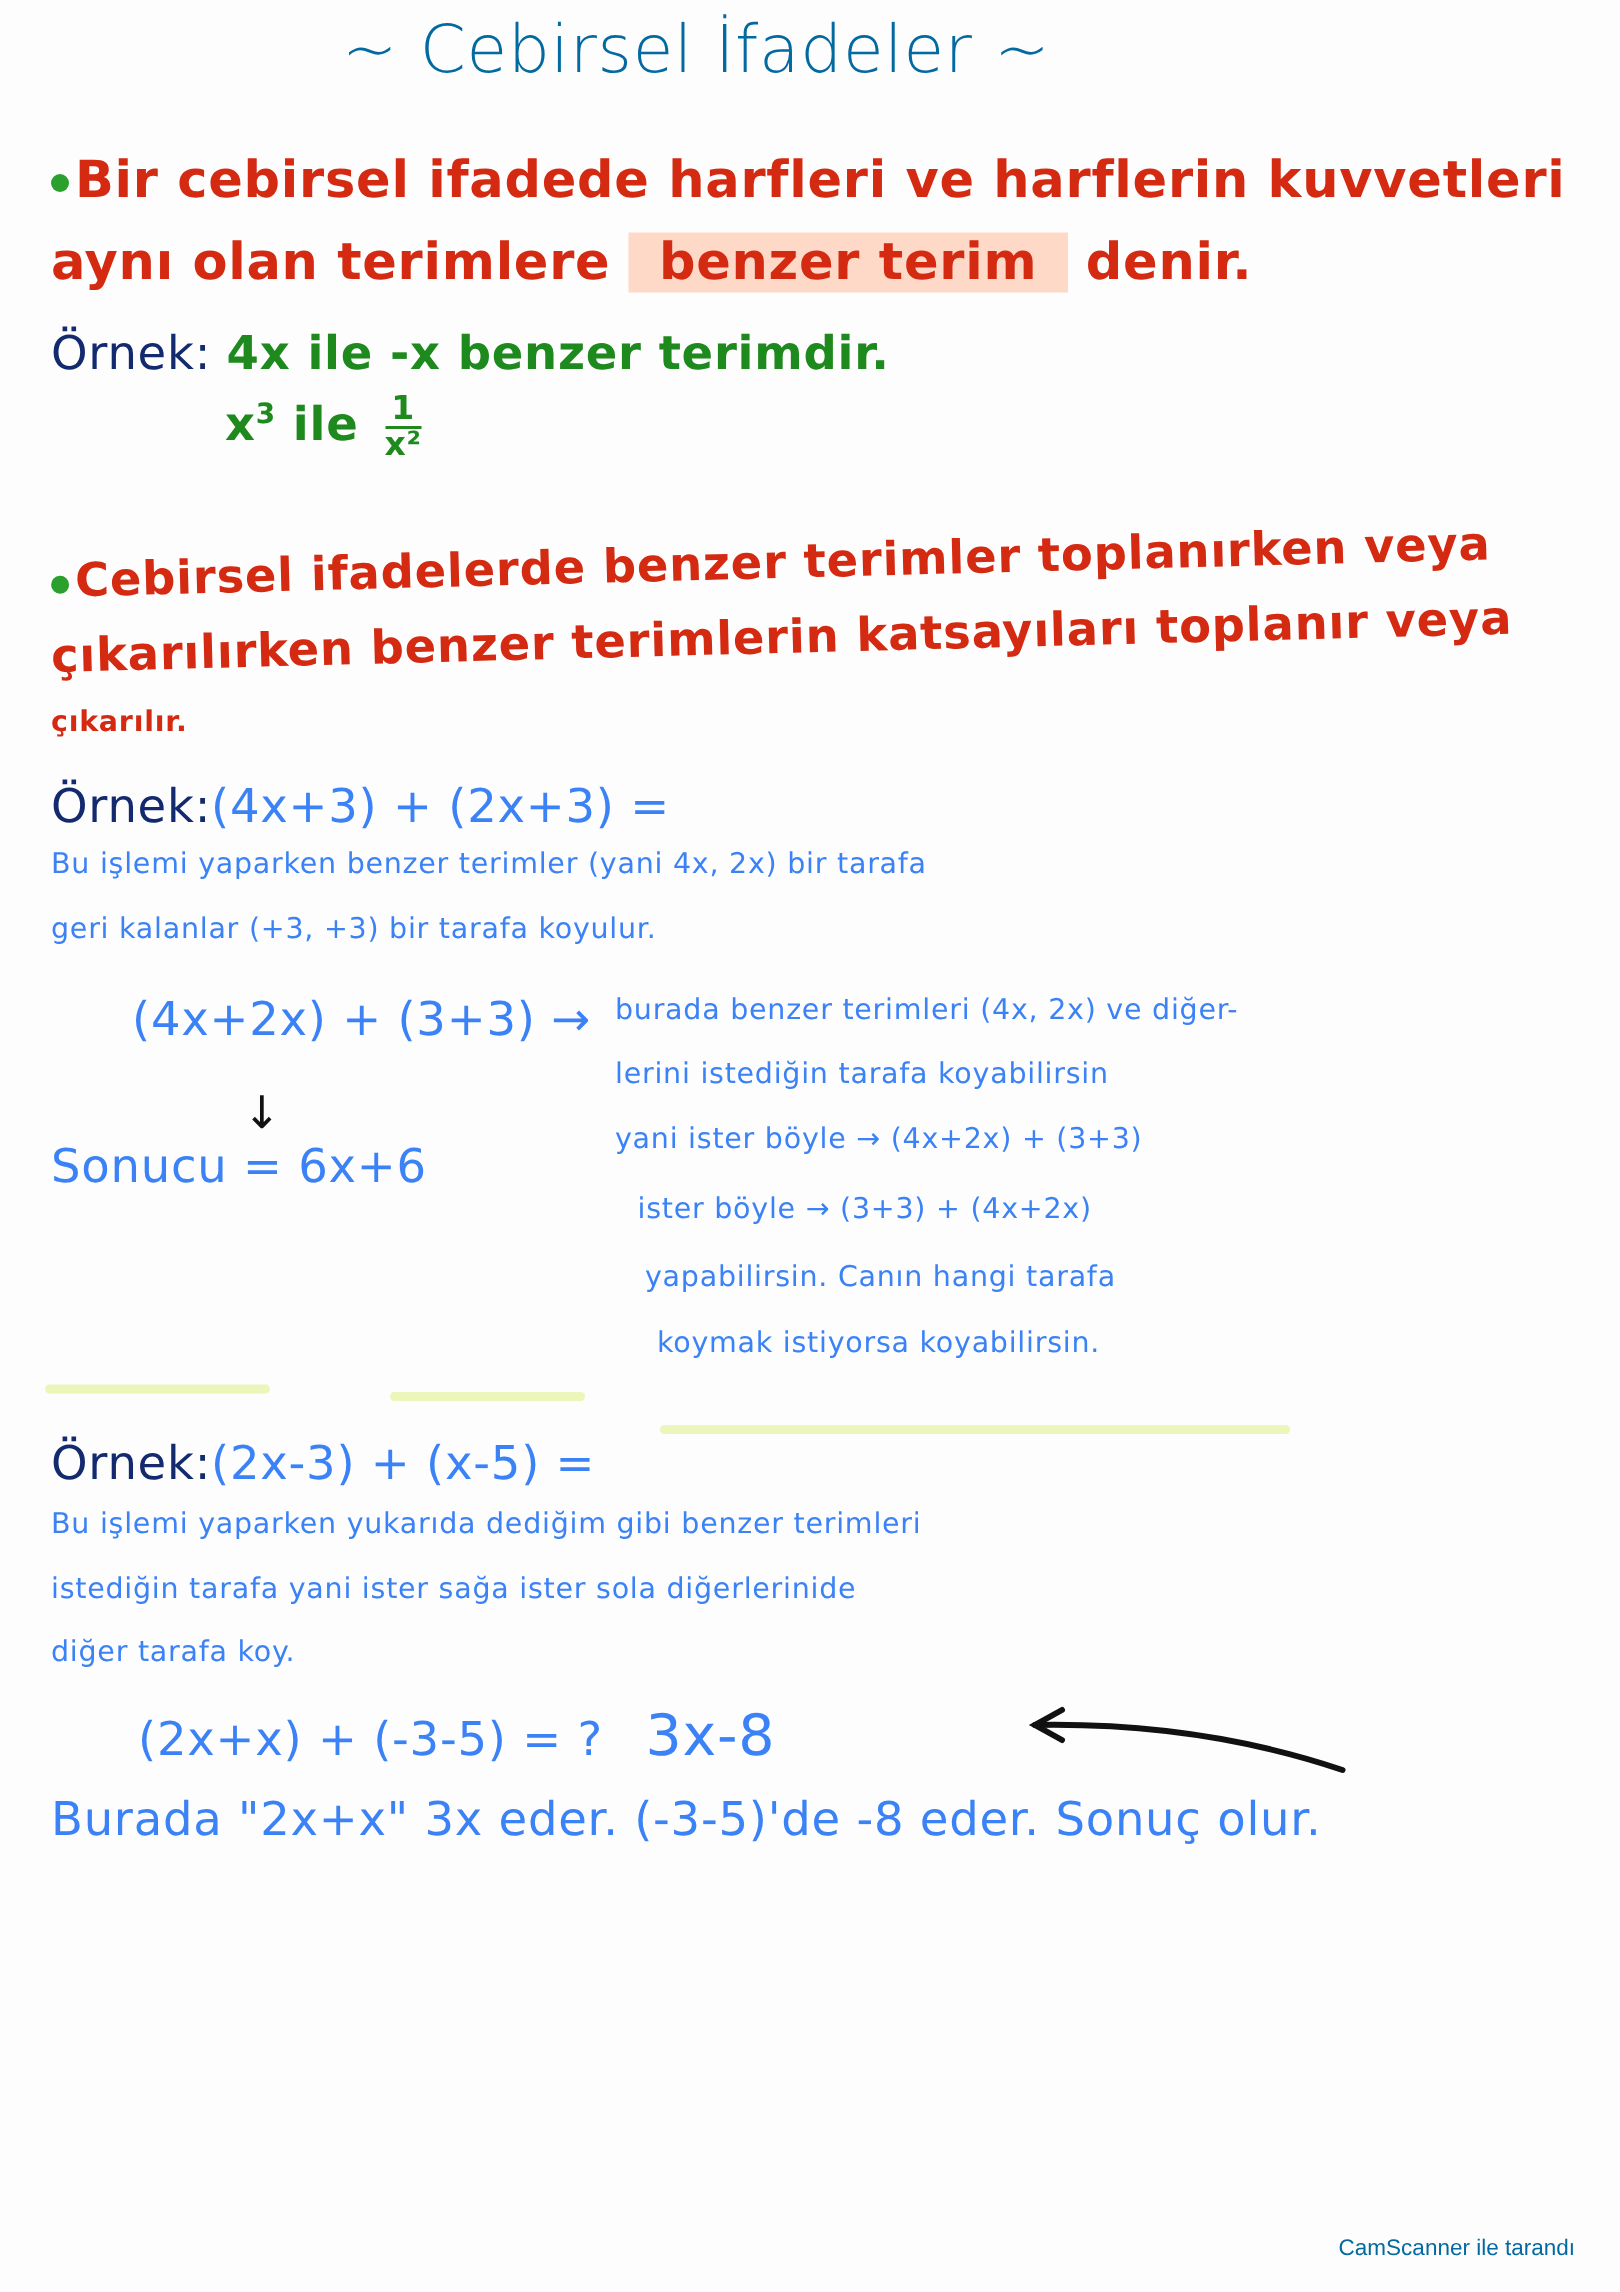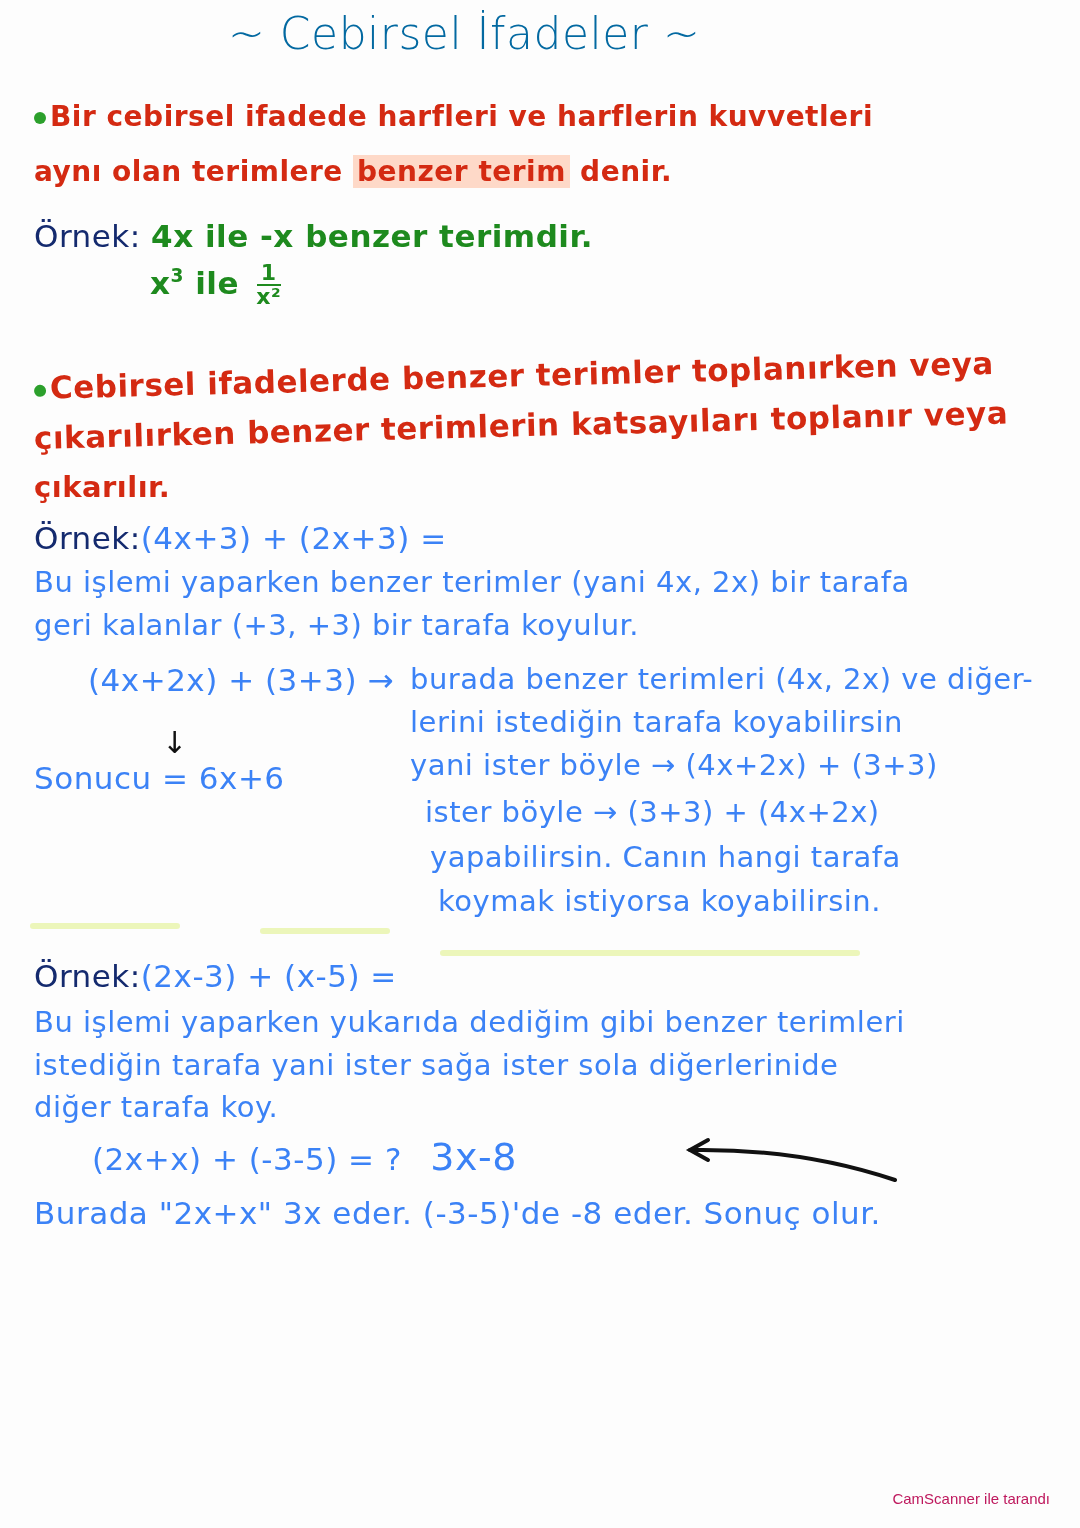--- a/index.html
+++ b/index.html
@@ -6,30 +6,30 @@
     body {
       width: 1080px; height: 1528px; background: #fdfdfd; position: relative; overflow: hidden;
       font-family: "DejaVu Sans", sans-serif;
     }
     .line { position: absolute; white-space: nowrap; letter-spacing: 0.5px; }
     .title { font-size: 44px; color: #0369a1; left: 228px; top: 8px; font-weight: 300; }
     .red { color: #d42a12; font-weight: bold; }
     .green { color: #1e8a1e; font-weight: bold; }
     .black { color: #3b82f6; }
     .navy { color: #142a6e; }
-    .sz36 { font-size: 28px; }
+    .sz36 { font-size: 34px; }
     .sz32 { font-size: 31px; }
-    .sz30 { font-size: 29px; }
+    .sz30 { font-size: 19px; }
     .bullet { display: inline-block; width: 12px; height: 12px; border-radius: 50%; background: #2ca02c; margin-right: 4px; vertical-align: middle; }
-    .highlight { background: rgba(255, 150, 100, 0.35); padding: 0 4px; }
+    .highlight { background: rgba(255, 150, 100, 0.35); padding: 0 20px; }
     .frac { display: inline-flex; flex-direction: column; align-items: center; vertical-align: middle; font-size: 22px; line-height: 1; margin: 0 6px; }
     .frac .num { border-bottom: 2px solid #1e8a1e; padding: 0 4px; }
     sup { font-size: 0.6em; }
     .hl-stroke { position: absolute; height: 6px; background: rgba(220, 240, 120, 0.5); border-radius: 3px; }
-    .footer { position: absolute; right: 30px; top: 1490px; font-size: 15px; color: #be185d; font-family: "Liberation Sans", sans-serif; }
+    .footer { position: absolute; right: 30px; top: 1490px; font-size: 15px; color: #0369a1; font-family: "Liberation Sans", sans-serif; }
     .arrow-down { position: absolute; left: 162px; top: 725px; font-size: 30px; color: #111; }
     svg.arrow { position: absolute; left: 680px; top: 1130px; }
   </style>
 </head>
 <body>
 
 <div class="line title">~ Cebirsel İfadeler ~</div>
 
 <div class="line red sz36" style="left:34px; top:100px;">
   <span class="bullet"></span><span>Bir cebirsel ifadede harfleri ve harflerin kuvvetleri</span>

